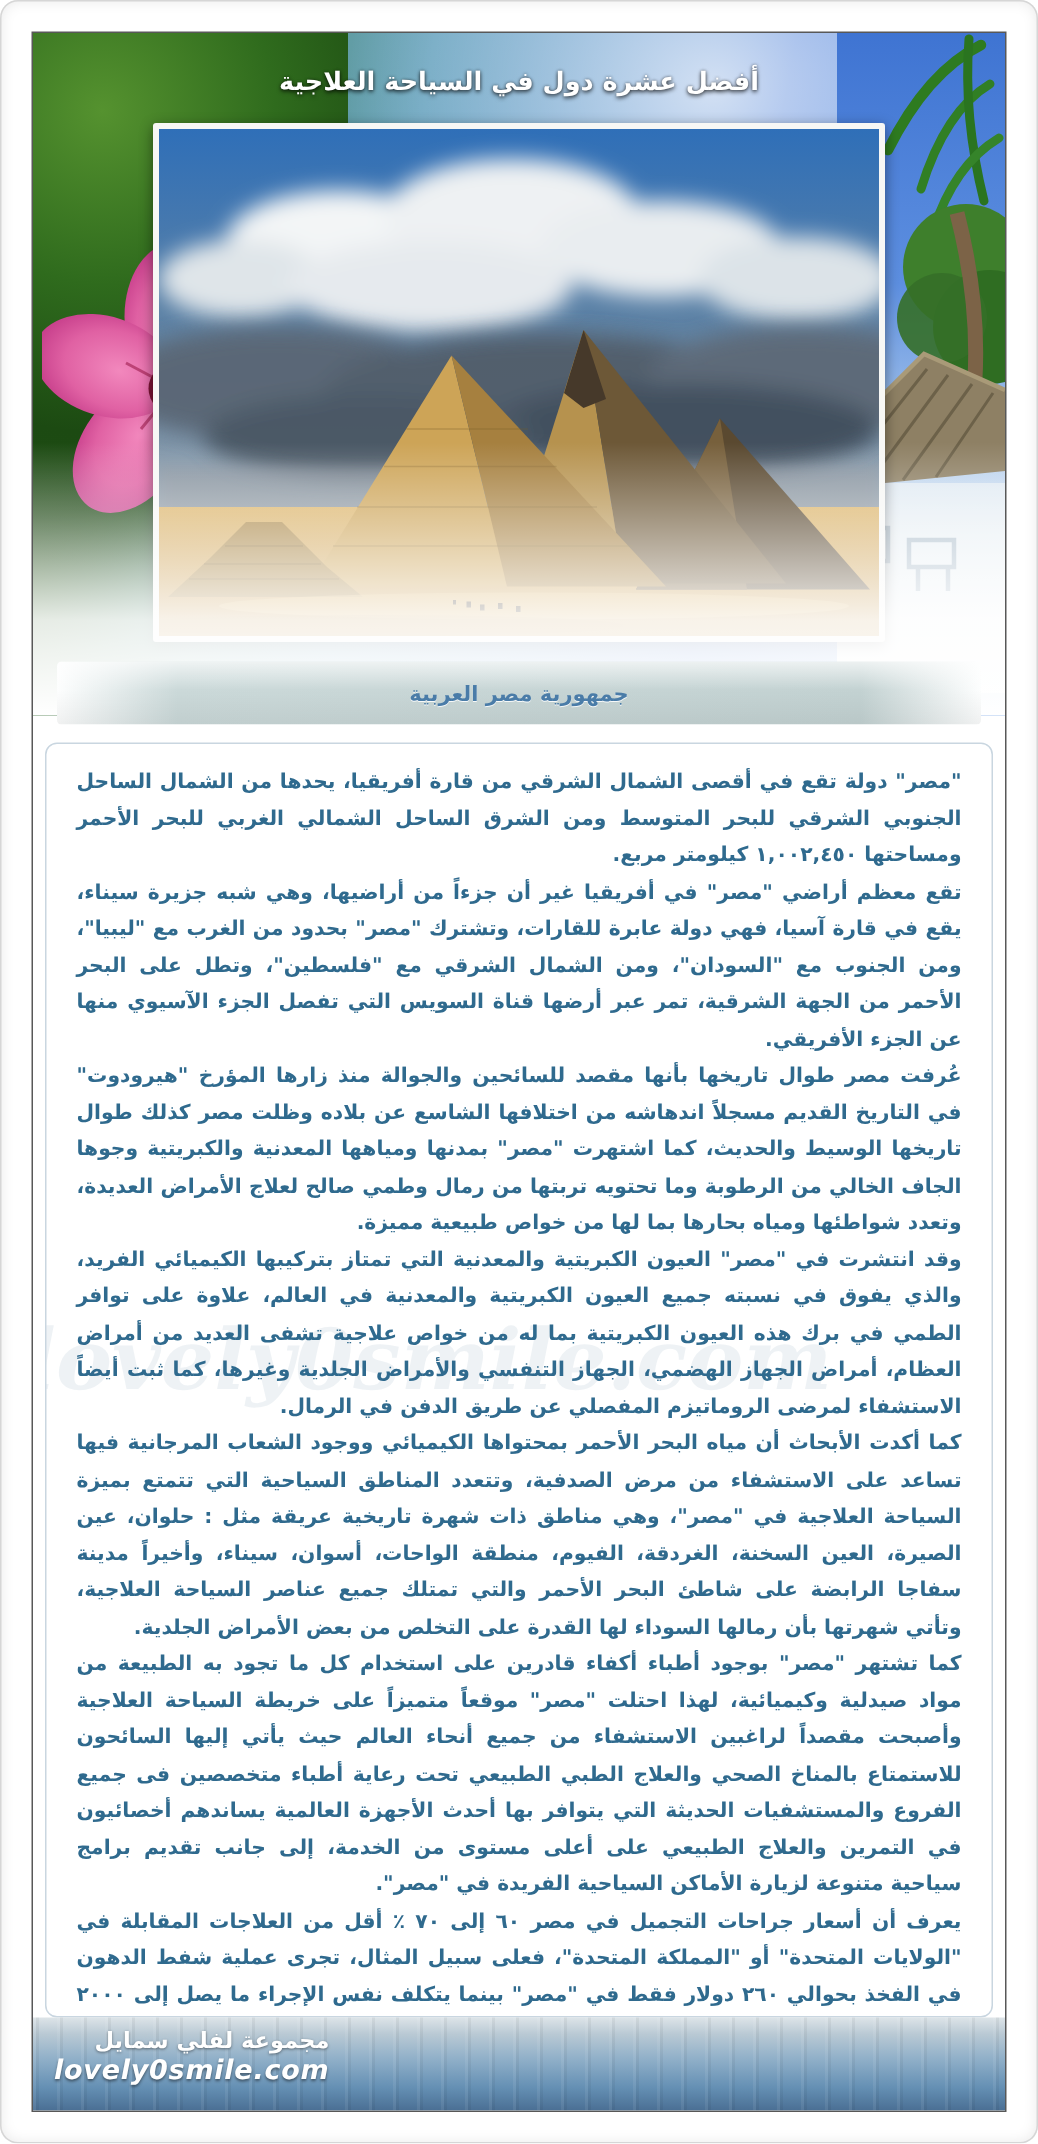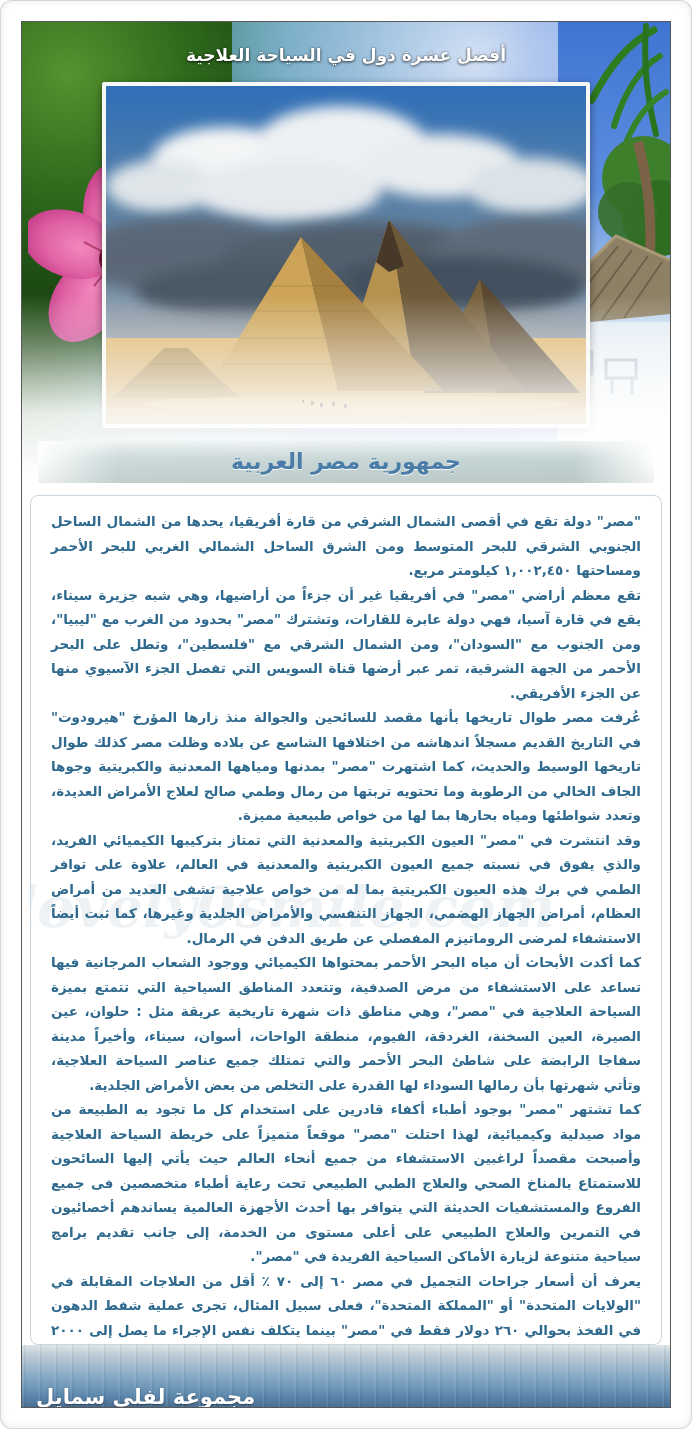--- a/index.html
+++ b/index.html
@@ -35,39 +35,39 @@
         border:4px solid #f7f7f5;border-radius:2px;background:#8da0b0;
         box-shadow:0 3px 9px rgba(0,0,0,.45);}
   .photo svg{display:block;width:480px;height:338px;}
 
   
   .banner{position:absolute;left:16px;right:16px;top:419px;height:42px;z-index:6;border-radius:3px;
         background:
           linear-gradient(180deg,rgba(255,255,255,.7) 0%,rgba(255,255,255,0) 45%,rgba(0,0,0,.05) 100%),
           linear-gradient(90deg,#fdfefe 0%,#cbd9d9 13%,#c3d2d2 87%,#fdfefe 100%);
         text-align:center;line-height:42px;direction:rtl;}
-  .banner span{color:#4a7ca8;font-weight:bold;font-size:22px;text-shadow:0 1px 0 rgba(255,255,255,.85);}
+  .banner span{color:#4a7ca8;font-weight:bold;font-size:14px;text-shadow:0 1px 0 rgba(255,255,255,.85);}
 
   
   .panel{position:absolute;left:8px;right:8px;top:473px;height:850px;z-index:6;box-sizing:border-box;
         background:#fff;border:1px solid #c9d6e0;border-radius:8px;padding:13px 20px;overflow:hidden;}
   .panel p{margin:0;direction:rtl;text-align:justify;color:#2f6a8e;font-weight:bold;
         font-size:13.5px;line-height:24.5px;}
   .watermark{position:absolute;left:-15px;top:378px;z-index:0;white-space:nowrap;pointer-events:none;
         font-family:"DejaVu Serif",serif;font-style:italic;font-weight:bold;font-size:56px;
         color:rgba(160,182,198,.18);}
   .panel p{position:relative;z-index:1;}
 
   
   .footer{position:absolute;left:0;right:0;bottom:0;height:62px;z-index:6;
         background:
           repeating-linear-gradient(90deg,rgba(255,255,255,.07) 0 2px,rgba(0,0,0,.05) 2px 4px,rgba(255,255,255,0) 4px 16px),
           linear-gradient(#dde4e8 0%,#b9c9d4 18%,#8fafc8 45%,#6590b4 75%,#4a6f94 100%);}
   .footer-text{position:absolute;left:14px;top:6px;color:#fff;text-shadow:0 1px 2px rgba(0,0,0,.45);}
-  .footer-line1{font-size:21px;font-weight:bold;direction:rtl;margin-top:34px;}
+  .footer-line1{font-size:15px;font-weight:bold;direction:rtl;}
   .footer-line2{font-size:18px;font-weight:bold;font-style:italic;letter-spacing:.5px;margin-top:1px;}
 </style>
 </head>
 <body>
 
 <div class="page">
   <div class="inner">
 
     <div class="hero">
       <div class="foliage"></div>

